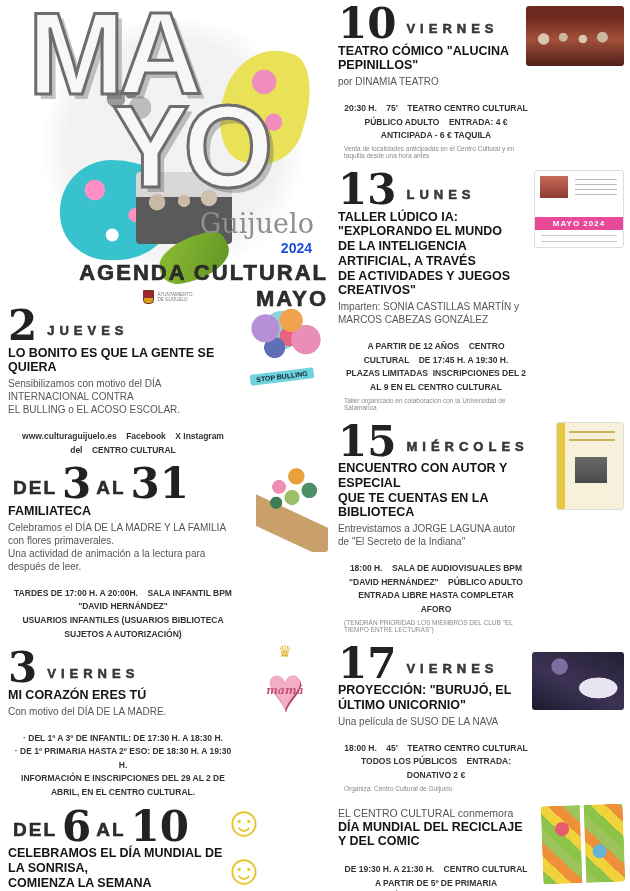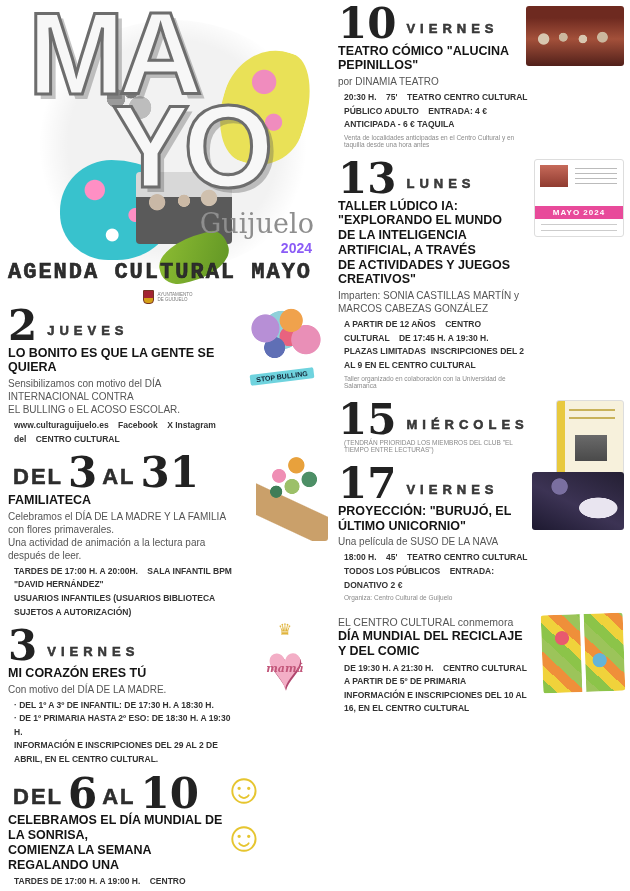--- a/index.html
+++ b/index.html
@@ -36,45 +36,45 @@
                radial-gradient(circle at 50% 40%,#cbb9a5 0 9%,transparent 10%),
                radial-gradient(circle at 76% 36%,#cfc0ae 0 9%,transparent 10%),
                linear-gradient(180deg,#d8d8d8 0 35%,#5a5a5a 35% 100%);}
   .blob-green{left:150px;top:236px;width:72px;height:44px;z-index:5;transform:rotate(-14deg);
     border-radius:80% 20% 70% 30%/60% 50% 60% 40%;
     background:linear-gradient(120deg,#8fbe33,#5f9424);}
   .soft-shadow{left:20px;top:20px;width:290px;height:250px;z-index:0;border-radius:50%;
     background:radial-gradient(circle,rgba(0,0,0,.05) 0 55%,transparent 70%);}
   .city{position:absolute;right:14px;top:208px;font-family:"DejaVu Serif",serif;
         font-size:27px;color:#8e8e8e;z-index:6;}
-  .year{position:absolute;right:16px;top:240px;font-size:14px;font-weight:bold;color:#8b5cf6;z-index:6;}
-  .subtitle{position:absolute;left:0;right:0;top:260px;text-align:left;font-size:22px;
-            font-weight:800;letter-spacing:2px;color:#2e2e2e;-webkit-text-stroke:.6px #222;z-index:6;font-family:Liberation Mono, monospace;}
+  .year{position:absolute;right:16px;top:240px;font-size:14px;font-weight:bold;color:#1d4ed8;z-index:6;}
+  .subtitle{position:absolute;left:0;right:0;top:260px;text-align:right;font-size:22px;
+            font-weight:800;letter-spacing:2px;color:#2e2e2e;-webkit-text-stroke:.6px #222;z-index:6;}
   .crest{position:absolute;left:0;right:0;top:290px;display:flex;gap:3px;align-items:center;
          justify-content:center;z-index:6;}
   .shield{width:9px;height:12px;border-radius:0 0 4px 4px;
           background:linear-gradient(180deg,#a22432 0 55%,#d4a017 55%);border:.5px solid #732;}
   .crest-text{font-size:4.5px;line-height:1.2;color:#777;text-transform:uppercase;text-align:left;}
 
   
   .events .event{position:relative;margin-bottom:9px;padding-right:96px;}
   .col-right .events .event{margin-bottom:13px;}
   .datebar{display:flex;align-items:center;margin-bottom:2px;}
   .datebar span:empty{display:none;}
   .dnum{font-family:"DejaVu Serif",serif;font-weight:700;font-size:42px;line-height:.85;}
-  .dpfx{font-size:22px;font-weight:800;letter-spacing:2px;color:#2e2e2e;
+  .dpfx{font-size:19px;font-weight:800;letter-spacing:2px;color:#2e2e2e;
         -webkit-text-stroke:.5px #222;padding:0 5px;margin-top:8px;}
   .dday{font-size:13px;font-weight:800;letter-spacing:5px;color:#3d3d3d;
         -webkit-text-stroke:.5px #2a2a2a;margin-left:10px;margin-top:10px;}
   .event>div:empty{display:none;}
   .lead{font-size:10.5px;color:#555;margin-bottom:1px;}
   .title{font-size:12.5px;line-height:1.18;font-weight:bold;color:#141414;white-space:pre-wrap;}
   .desc{font-size:10px;line-height:1.3;color:#555;margin-top:2px;white-space:pre-wrap;}
-  .details{font-size:8.5px;line-height:1.6;font-weight:bold;color:#333;margin-top:3px;
-           padding-left:6px;white-space:pre-wrap;}
+  .details{font-size:8.5px;line-height:1.6;font-weight:bold;color:#333;margin-top:14px;
+           padding-left:6px;white-space:pre-wrap;text-align:center;}
   .footnote{font-size:6.5px;color:#8a8a8a;margin-top:2px;padding-left:6px;white-space:pre-wrap;}
 
   
   .thumb{position:absolute;right:0;top:2px;width:86px;height:66px;border-radius:3px;
          display:flex;align-items:center;justify-content:center;text-align:center;}
   .thumb-label{font-size:7px;font-weight:bold;}
   .thumb-label:empty{display:none;}
 
   .thumb[data-kind="stop-bulling"]{width:92px;height:80px;top:-2px;align-items:flex-end;
     background:radial-gradient(circle at 32% 28%,#b78fd6 0 16%,transparent 17%),
@@ -282,20 +282,25 @@
     <div class="thumb" data-kind="book-indiana">
       
     </div>
     <div class="datebar">
 
       <span class="dnum">15</span>
 
       <span class="dday">MIÉRCOLES</span>
     </div>
 
+    <div class="title">ENCUENTRO CON AUTOR Y ESPECIAL
+QUE TE CUENTAS EN LA BIBLIOTECA</div>
+    <div class="desc">Entrevistamos a JORGE LAGUNA autor de "El Secreto de la Indiana"</div>
+    <div class="details">18:00 H.    SALA DE AUDIOVISUALES BPM "DAVID HERNÁNDEZ"    PÚBLICO ADULTO
+ENTRADA LIBRE HASTA COMPLETAR AFORO</div>
     <div class="footnote">(TENDRÁN PRIORIDAD LOS MIEMBROS DEL CLUB "EL TIEMPO ENTRE LECTURAS")</div>
   </div>
         <div class="event">
     <div class="thumb" data-kind="unicorn">
       
     </div>
     <div class="datebar">
 
       <span class="dnum">17</span>
 

